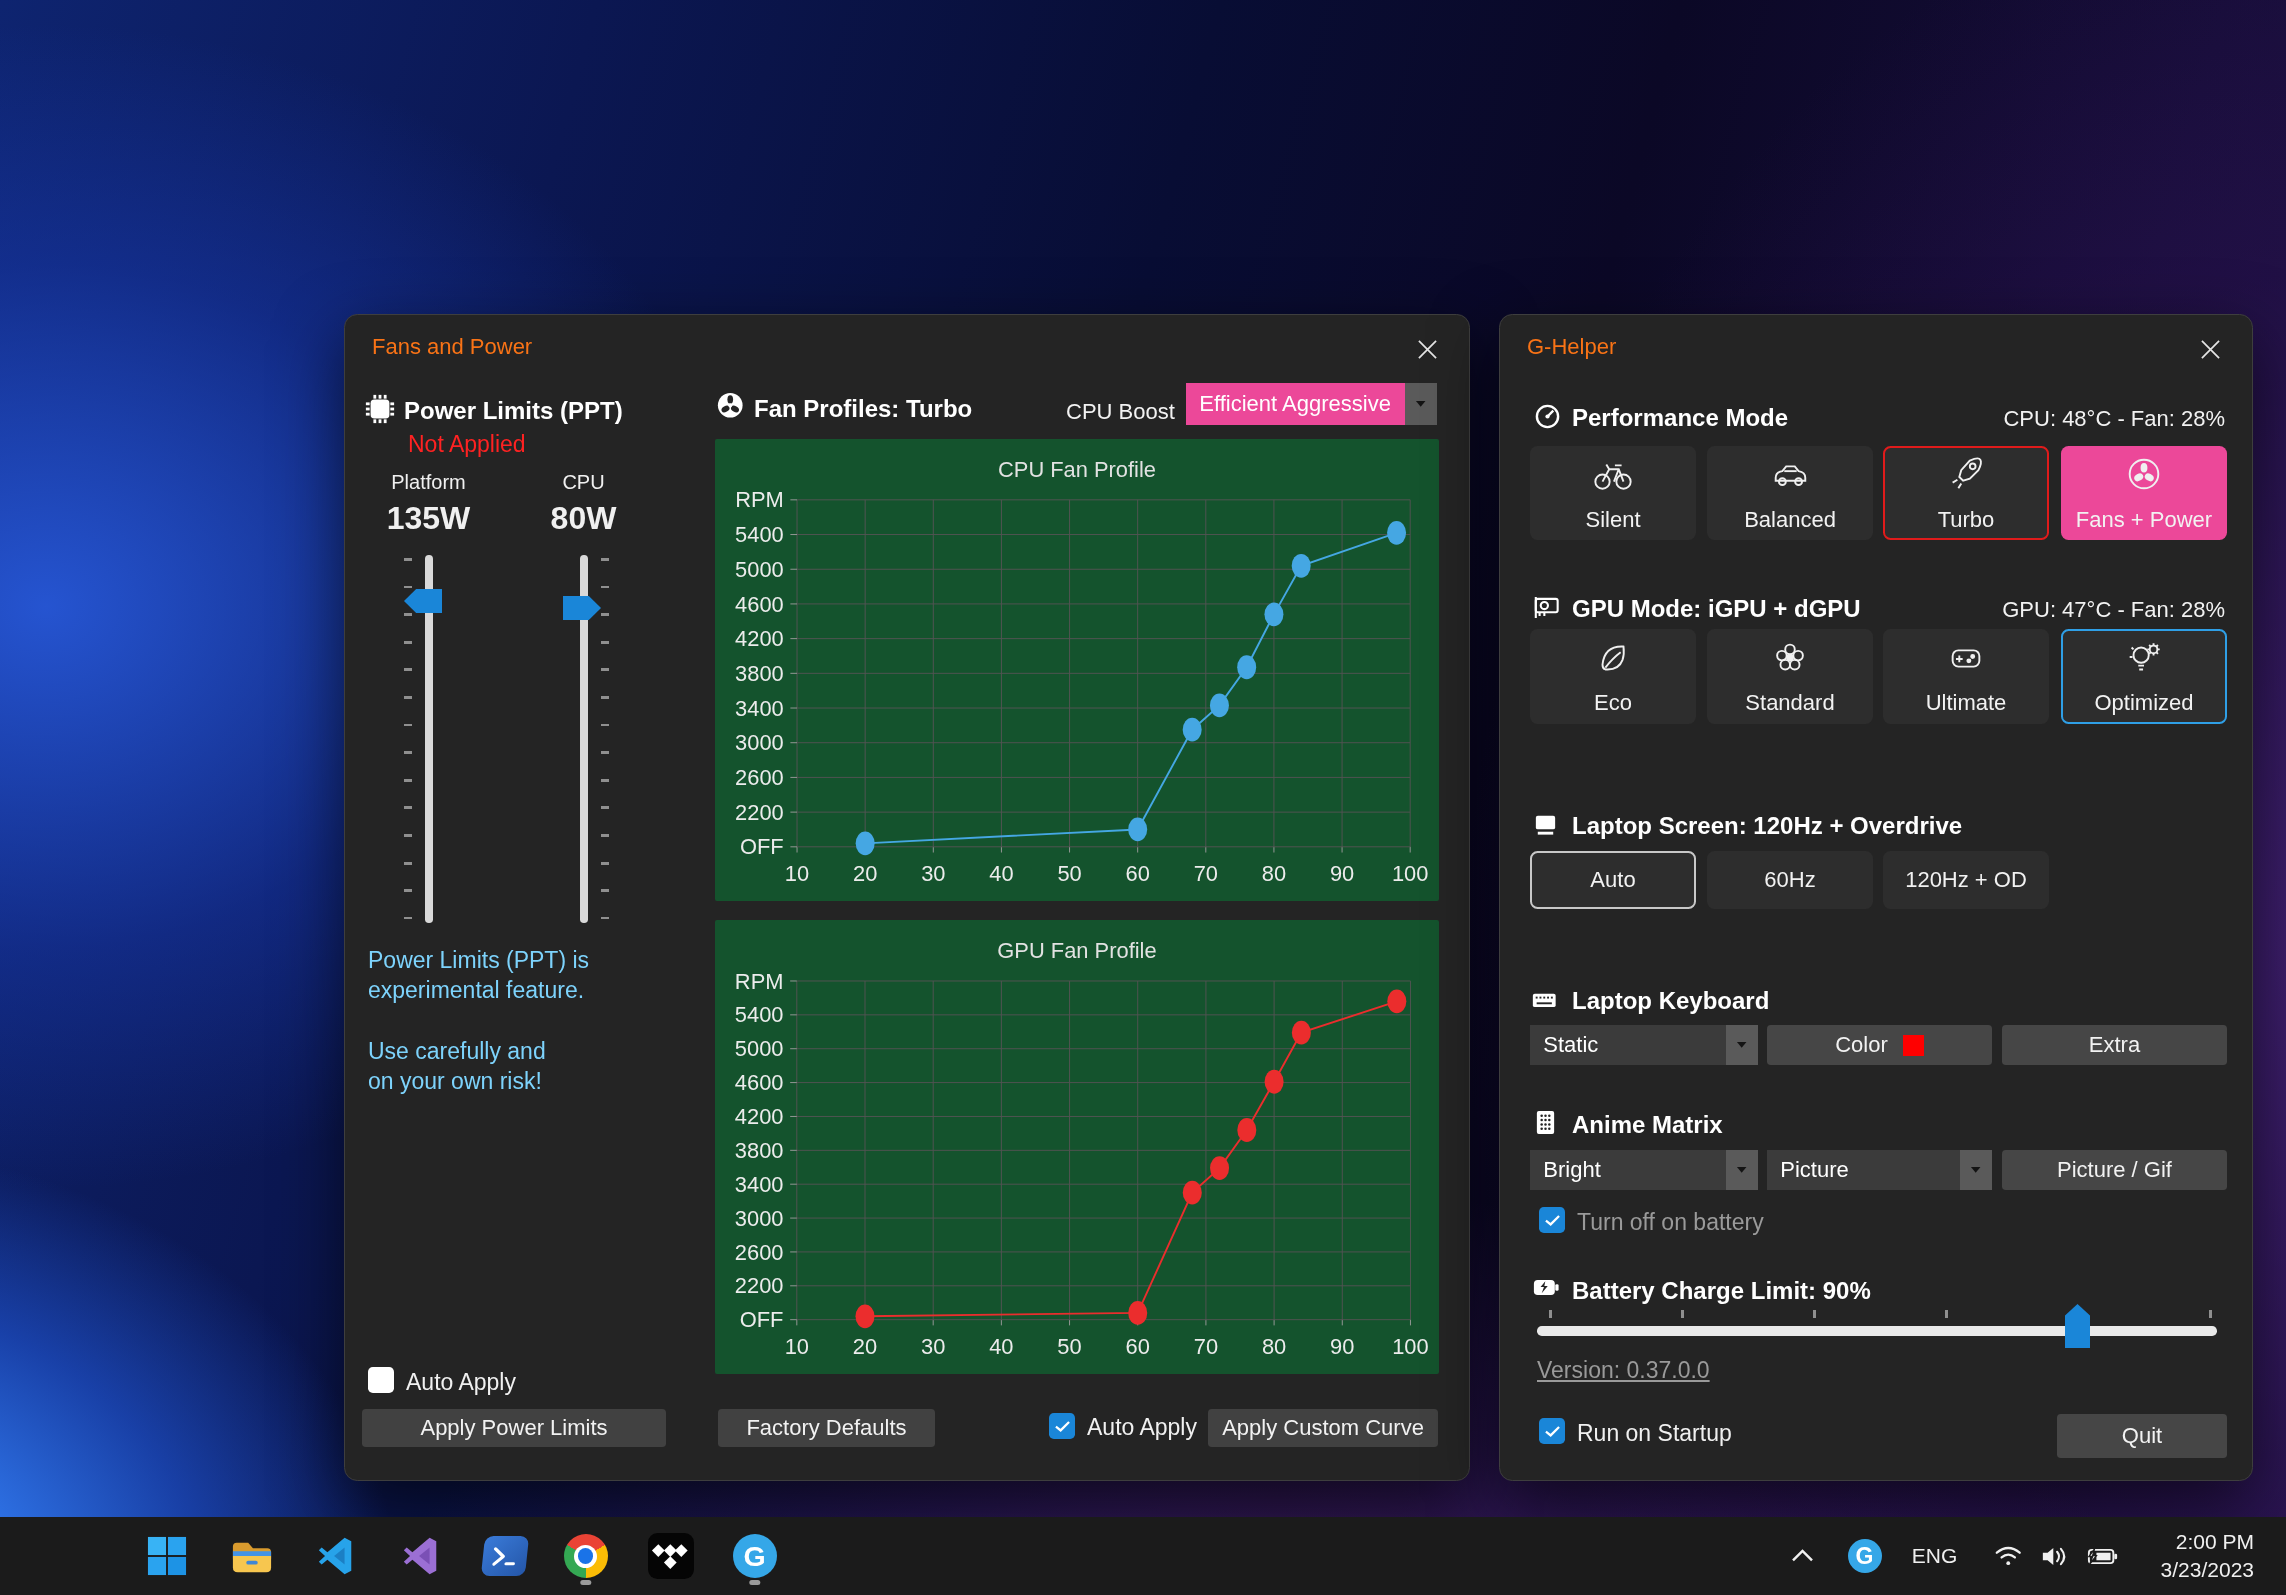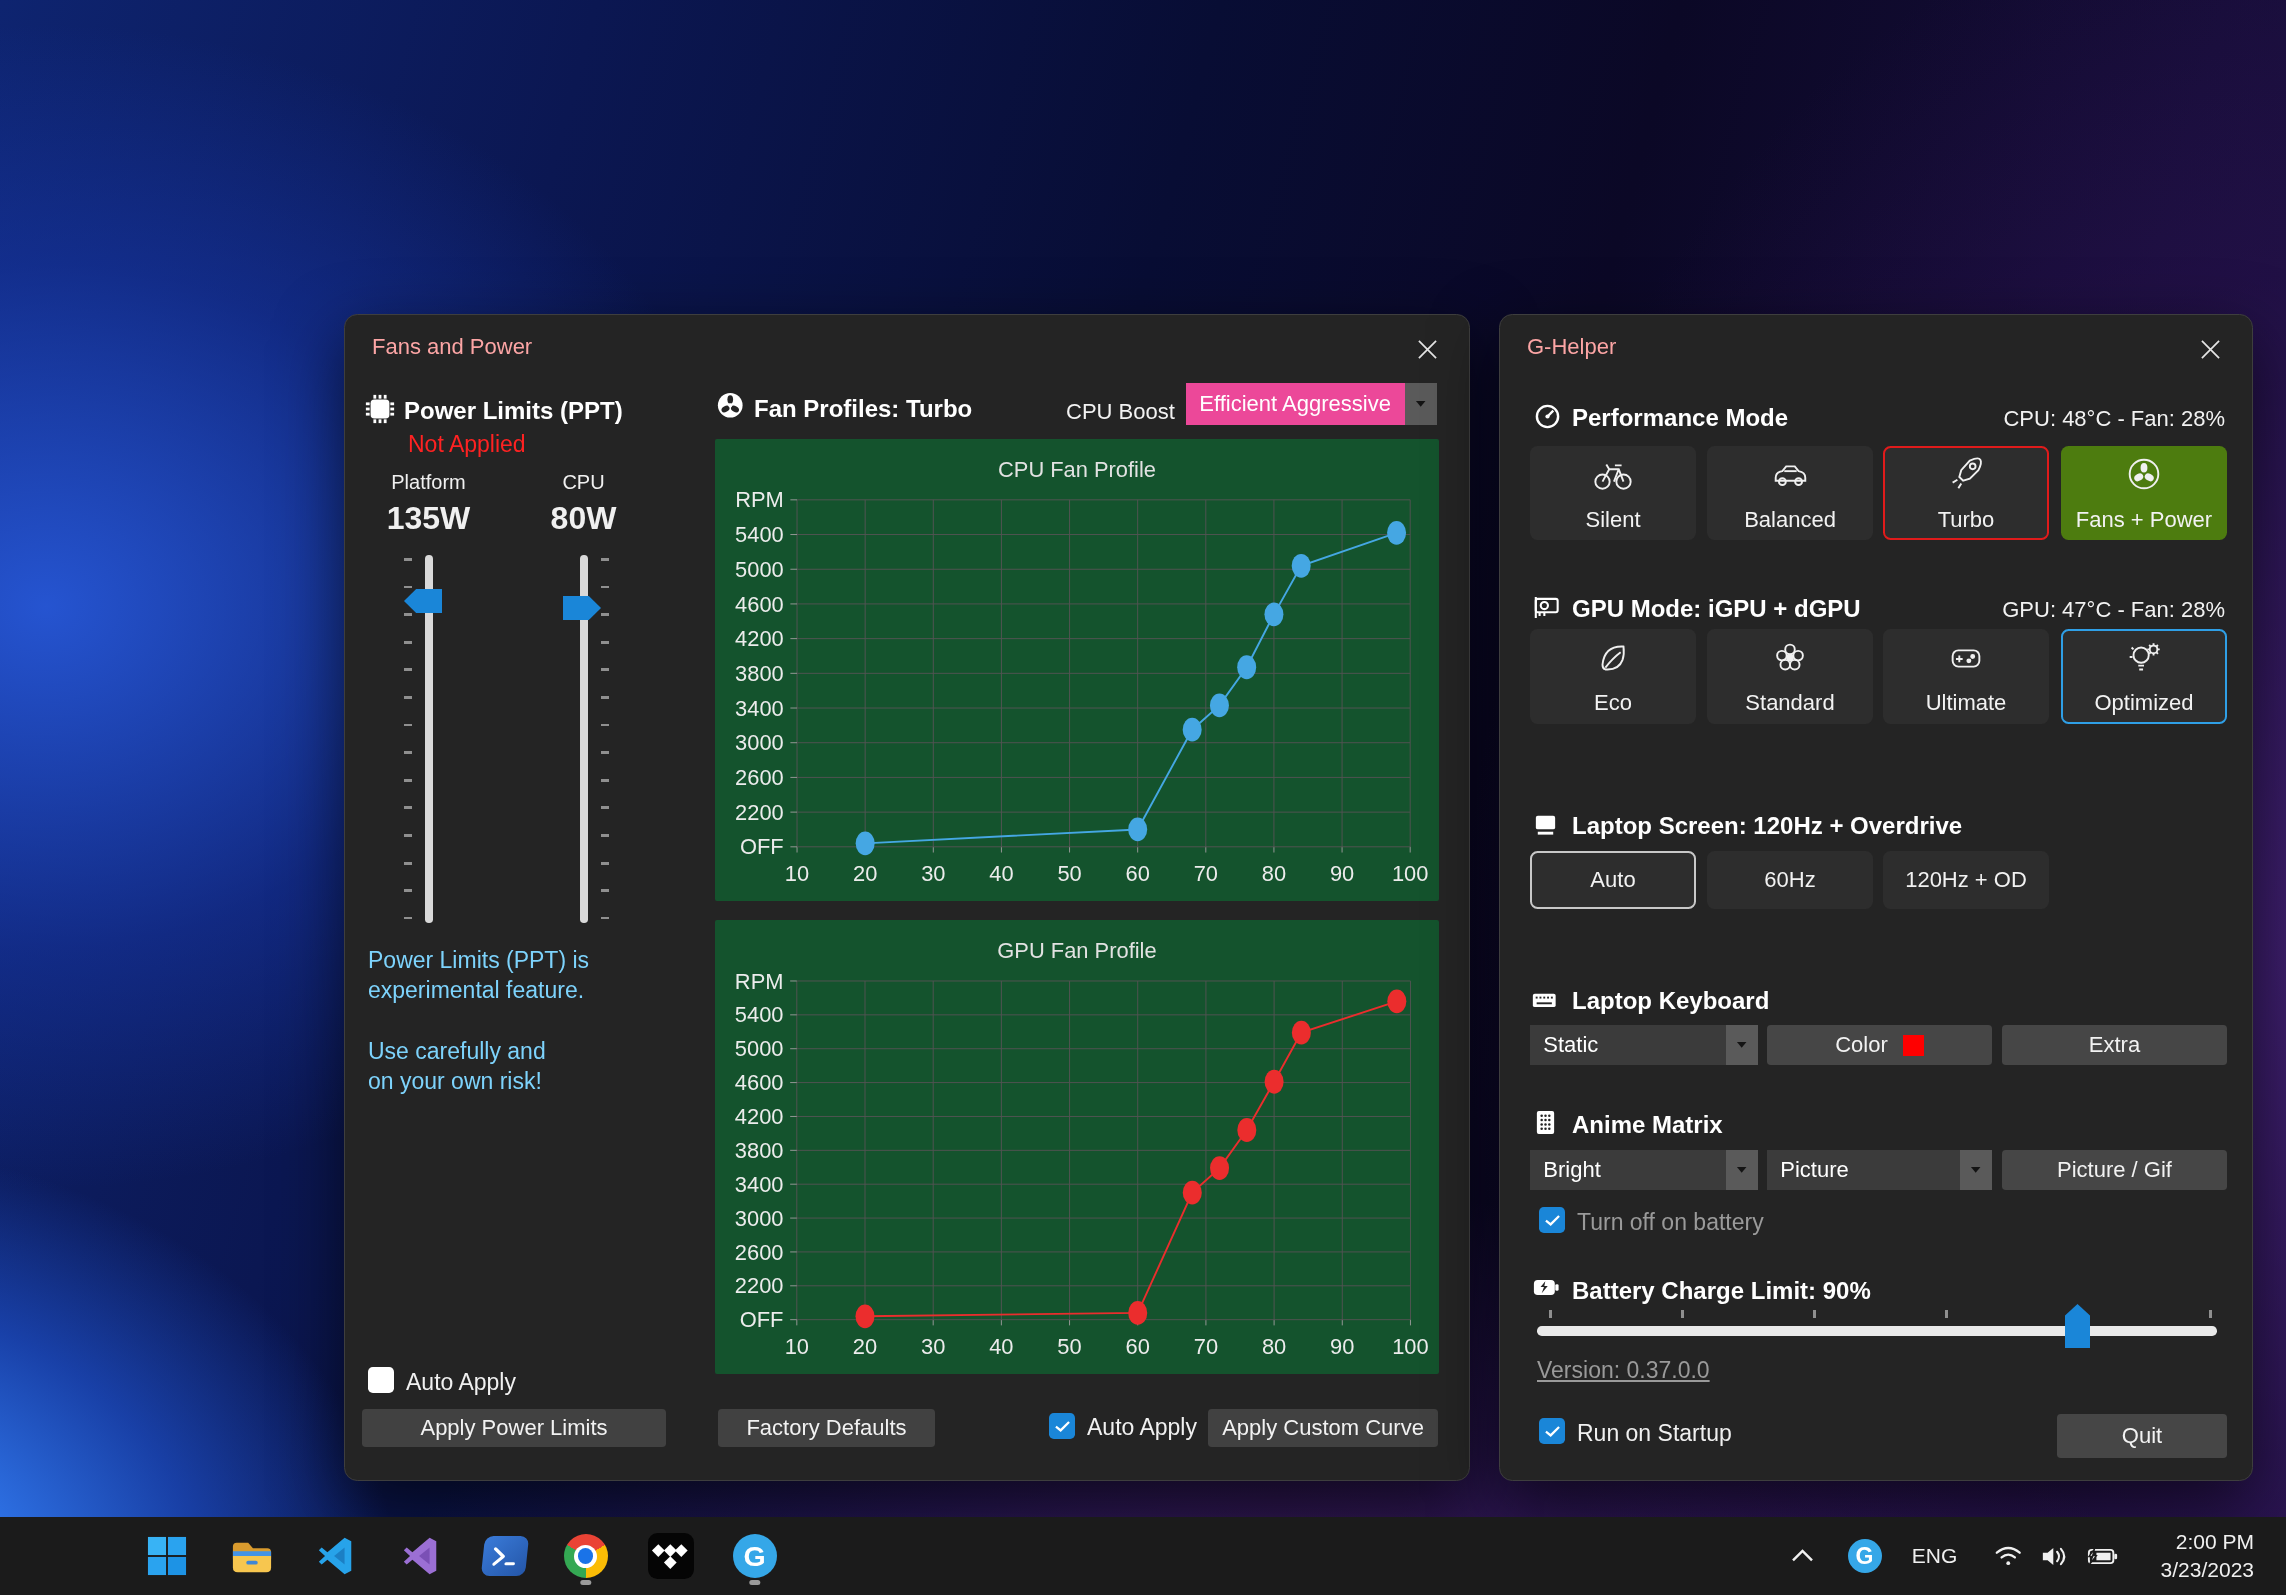--- a/index.html
+++ b/index.html
@@ -10,36 +10,36 @@
     background-image:
       radial-gradient(856px 666px at -8% 100%, #5aa7f7 0%, #2f74e8 22%, rgba(30,80,200,.7) 45%, rgba(20,40,140,0) 68%),
       radial-gradient(1046px 856px at 2% 38%, rgba(40,90,220,.9) 0%, rgba(25,60,180,.45) 40%, rgba(10,20,80,0) 68%),
       radial-gradient(1427px 1046px at 55% 120%, rgba(160,70,190,.55) 0%, rgba(90,40,140,.32) 45%, rgba(40,15,70,0) 70%),
       radial-gradient(1236px 1522px at 103% 60%, rgba(95,45,155,.55) 0%, rgba(50,20,90,.35) 45%, rgba(20,8,40,0) 72%),
       linear-gradient(105deg, #0e2470 0%, #0b1752 22%, #080d34 45%, #0b0826 62%, #160d38 82%, #1d1040 100%);
     position:relative; color:#eee;
   }
   .win { position:absolute; background:#242424; border:1px solid #3e3e3e; border-radius:13.3px;
          box-shadow:0 23px 67px rgba(0,0,0,.6); }
-  .win-title { position:absolute; top:19px; left:27px; font-size:22px; color:#fca5a5; }
+  .win-title { position:absolute; top:19px; left:27px; font-size:22px; color:#f97316; }
   .win-close { position:absolute; top:15px; right:21px; width:42px; height:38px;
                display:flex; align-items:center; justify-content:center; }
   .abs { position:absolute; }
   .sec-h { font-weight:bold; font-size:24px; color:#fff; white-space:nowrap; }
   .status-txt { font-size:22px; color:#f2f2f2; white-space:nowrap; }
   .red-txt { color:#ff2222; font-size:23px; }
   .note-txt { font-size:23px; color:#7dd3fc; white-space:nowrap; }
   .btn { position:absolute; background:#414141; color:#f2f2f2; font-size:22px; border-radius:3.8px;
          display:flex; align-items:center; justify-content:center; white-space:nowrap; }
   .tile { position:absolute; background:#2d2d2d; border-radius:7.6px; color:#f2f2f2; font-size:22px;
           display:flex; flex-direction:column; align-items:center; justify-content:center; gap:11.4px; }
   .tile.red-sel { border:2.9px solid #e01b1b; }
   .tile.blue-sel { border:2.9px solid #2f9fe6; }
   .tile.gray-sel { border:2.9px solid #c8c8c8; }
-  .tile.lit { background:#4d7c0f; }
+  .tile.lit { background:#ec4899; }
   .combo { position:absolute; background:#3b3b3b; display:flex; align-items:stretch; overflow:hidden; }
   .combo .val { flex:1; display:flex; align-items:center; padding-left:13.3px; font-size:22px; color:#fff; white-space:nowrap; }
   .combo .arrow { width:32px; background:#5a5a5a; display:flex; align-items:center; justify-content:center; }
   .cb { position:absolute; width:26px; height:26px; border-radius:4.8px; display:flex; align-items:center; justify-content:center; }
   .cb.on { background:#1a86d8; }
   .cb.off { background:#ffffff; }
   .cb-label { position:absolute; font-size:23px; color:#f0f0f0; white-space:nowrap; }
   .rail { position:absolute; width:7.6px; background:#d9d9d9; border-radius:3.8px; }
   .vticks { position:absolute; width:7.6px;
             background-image:repeating-linear-gradient(to bottom,#8f8f8f 0 2.9px,transparent 2.9px 27.6px); }

